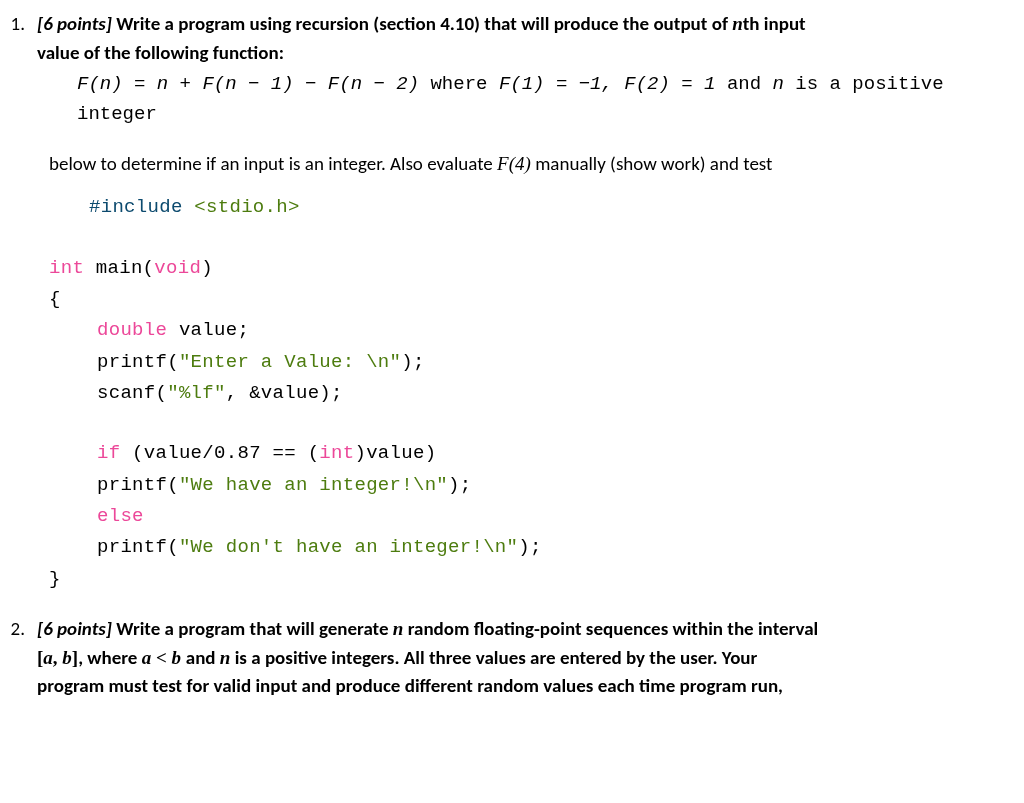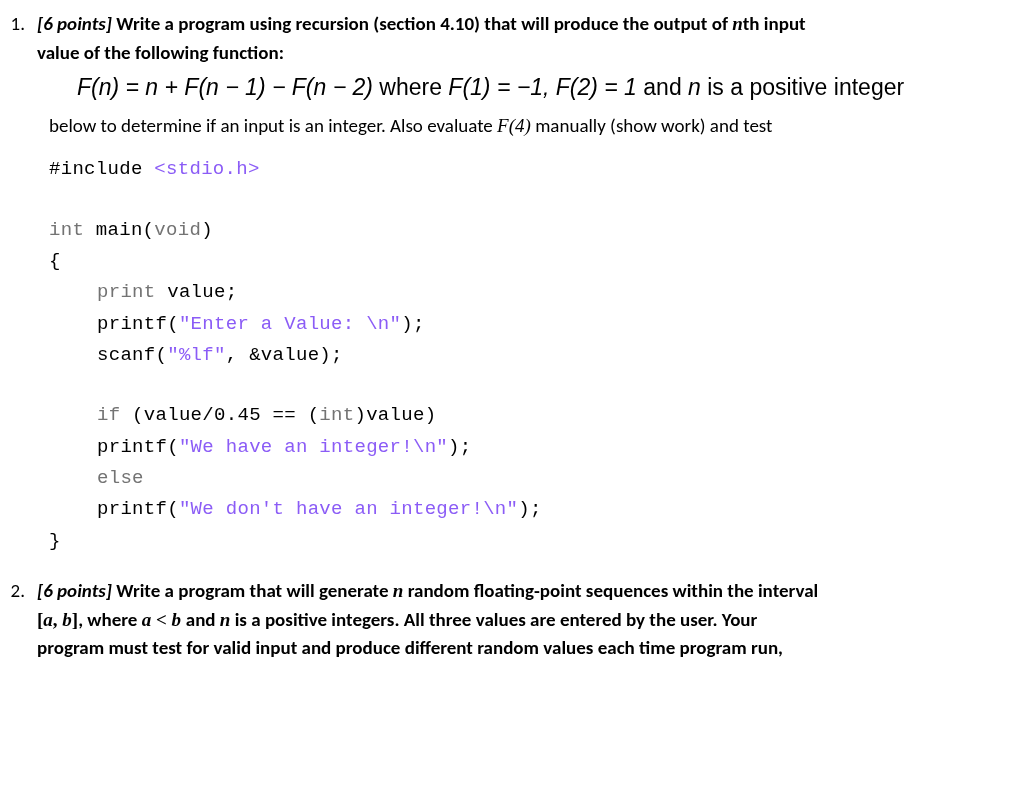--- a/index.html
+++ b/index.html
@@ -32,47 +32,47 @@
     }
     .q-body {
       flex: 1;
       font-weight: bold;
     }
     .points {
       font-style: italic;
     }
     .formula-line {
       padding-left: 72px;
-      font-family: Liberation Sans, sans-serif;
-      font-size: 23px;
+      font-family: Liberation Mono, monospace;
+      font-size: 19px;
       line-height: 1.6;
-      margin: 2px 0 6px 0;
+      margin: 2px 0 20px 0;
     }
     .italic {
       font-style: italic;
     }
     .para2 {
       padding-left: 44px;
       margin-bottom: 2px;
     }
     .code-block {
       font-family: 'Courier New', Courier, monospace;
       font-size: 19px;
       padding-left: 44px;
       line-height: 1.65;
       margin-top: 14px;
       margin-bottom: 18px;
       letter-spacing: 0.3px;
     }
     .code-block .line {
       white-space: pre;
     }
-    .kw-include { color: #000000; }
-    .kw-string { color: #8b5cf6; }
-    .kw-blue { color: #737373; }
+    .kw-include { color: #0c4a6e; margin-left: 40px; }
+    .kw-string { color: #4d7c0f; }
+    .kw-blue { color: #ec4899; }
     .indent1 { padding-left: 48px; }
     .blank-line { height: 29px; }
     .serif-math {
       font-family: 'Cambria Math', 'Times New Roman', serif;
       font-style: italic;
     }
   </style>
 </head>
 <body>
 
@@ -93,25 +93,25 @@
     <div>
       <span>below to determine if an input is an integer.  Also evaluate </span><span class="serif-math" style="font-style:italic;">F(4)</span><span> manually (show work) and test</span>
     </div>
   </div>
 
   <div class="code-block">
     <div class="line"><span class="kw-include">#include </span><span class="kw-string">&lt;stdio.h&gt;</span></div>
     <div class="blank-line"></div>
     <div class="line"><span class="kw-blue">int</span><span> main(</span><span class="kw-blue">void</span><span>)</span></div>
     <div class="line">{</div>
-    <div class="line indent1"><span class="kw-blue">print</span><span> value;</span></div>
+    <div class="line indent1"><span class="kw-blue">double</span><span> value;</span></div>
     <div class="line indent1"><span>printf(</span><span class="kw-string">"Enter a Value: \n"</span><span>);</span></div>
     <div class="line indent1"><span>scanf(</span><span class="kw-string">"%lf"</span><span>, &amp;value);</span></div>
     <div class="blank-line"></div>
-    <div class="line indent1"><span class="kw-blue">if</span><span> (value/0.45 == (</span><span class="kw-blue">int</span><span>)value)</span></div>
+    <div class="line indent1"><span class="kw-blue">if</span><span> (value/0.87 == (</span><span class="kw-blue">int</span><span>)value)</span></div>
     <div class="line indent1"><span>printf(</span><span class="kw-string">"We have an integer!\n"</span><span>);</span></div>
     <div class="line indent1"><span class="kw-blue">else</span></div>
     <div class="line indent1"><span>printf(</span><span class="kw-string">"We don't have an integer!\n"</span><span>);</span></div>
     <div class="line">}</div>
   </div>
 </div>
 
 <div class="question">
   <div class="q-header">
     <div class="q-num">2.</div>

